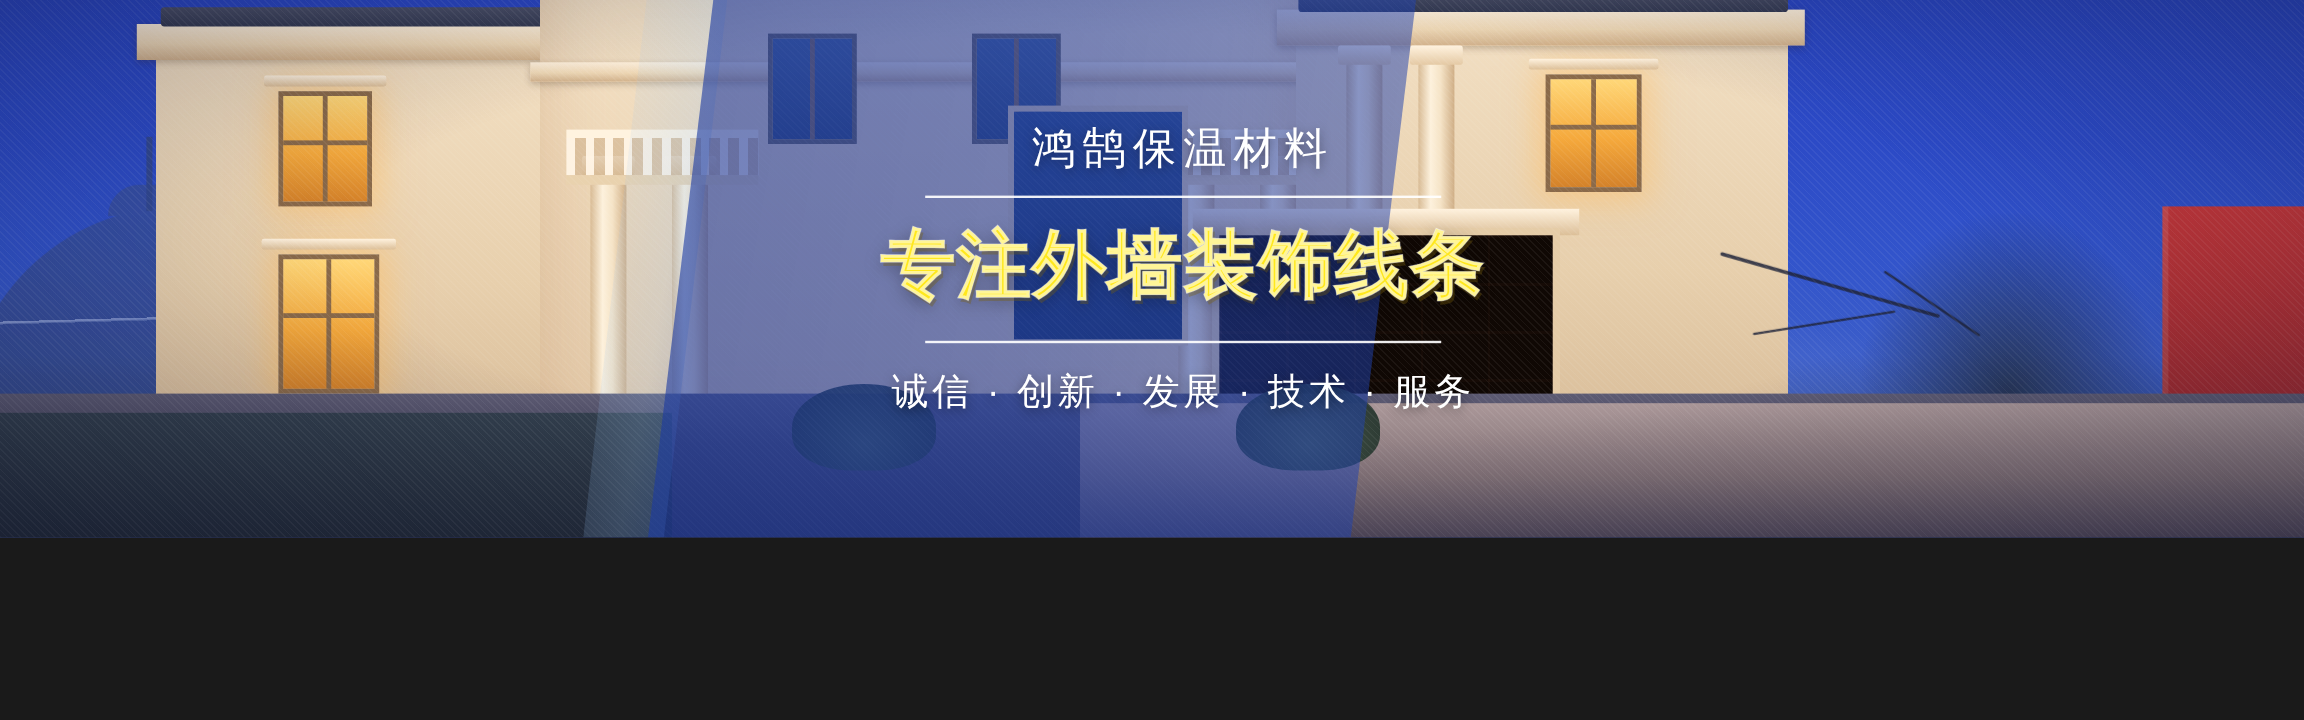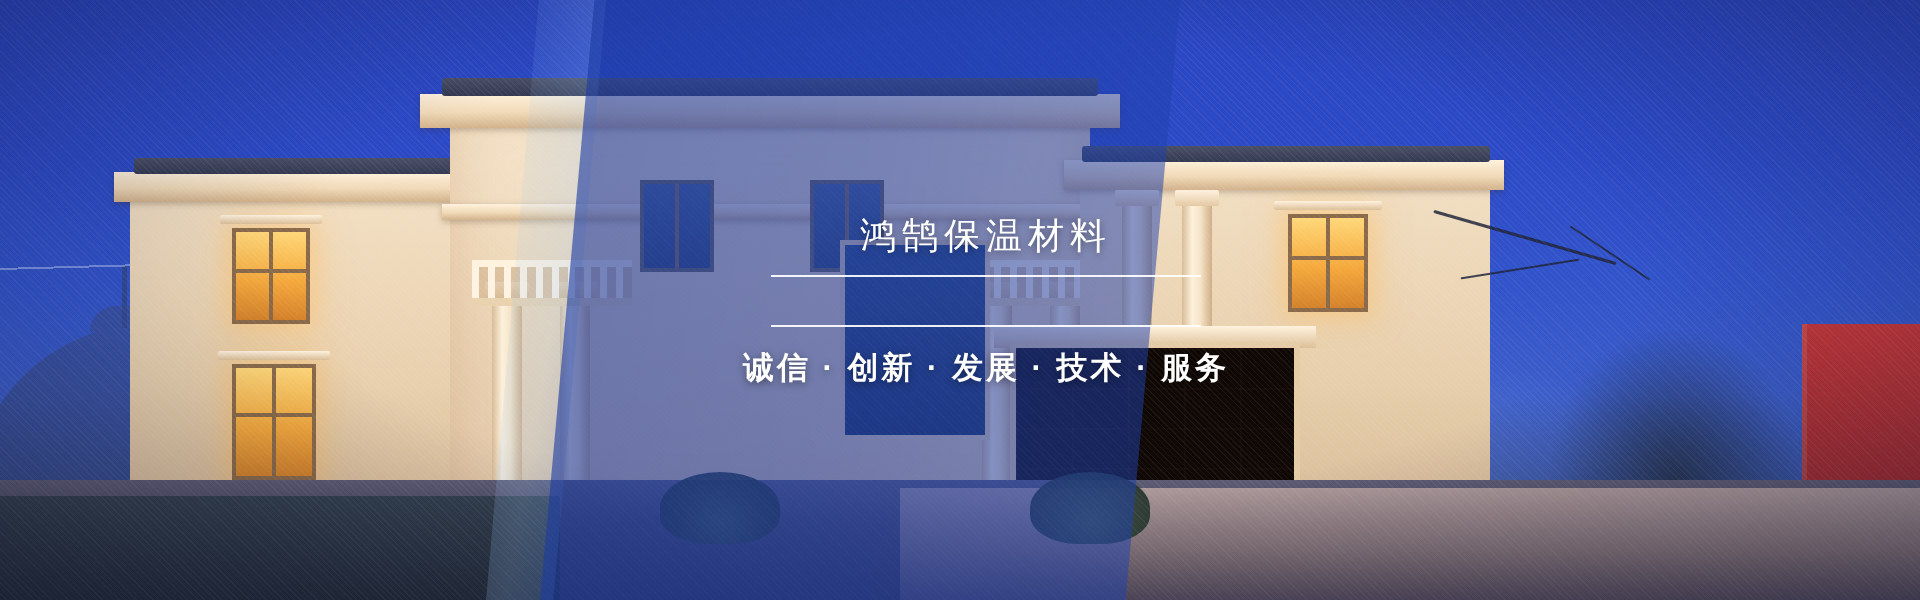--- a/index.html
+++ b/index.html
@@ -1,21 +1,21 @@
 <!DOCTYPE html>
 <html><head>
 <meta charset="utf-8">
 <title>Banner</title>
 <style>
   * { margin:0; padding:0; box-sizing:border-box; }
   html,body { background:#1a1a1a; }
 
   .banner{
     position:relative;
-    width:1920px; height:600px;
+    width:1920px; height:448px;
     overflow:hidden;
     font-family:"Liberation Sans","DejaVu Sans",sans-serif;
     background:#2d4fc4;
   }
 
   
   .photo{ position:absolute; inset:0; overflow:hidden; }
 
   
   .sky{
@@ -247,21 +247,21 @@
   .headline .line2{ letter-spacing:1px; }
   .rule-bot{
     width:430px; height:2px;
     background:rgba(255,255,255,.92);
     margin-top:26px; margin-bottom:20px;
   }
   .tagline{
     color:#ffffff;
     font-size:31px;
     letter-spacing:3px;
-    font-weight:700;
+    font-weight:400;
     text-shadow:0 2px 9px rgba(0,0,0,.45);
     white-space:nowrap;
   }
 </style>
 </head>
 <body>
 
 <div class="banner">
 
   <div class="photo">
@@ -343,20 +343,21 @@
   <div class="panel-edge"></div>
   <div class="panel"></div>
 
   <div class="content">
 
     <div class="brand">鸿鹄保温材料</div>
 
     <div class="rule-top"></div>
 
     <div class="headline">
+      <div class="line2">专注外墙装饰线条</div>
     </div>
 
     <div class="rule-bot"></div>
 
     <div class="tagline">诚信 · 创新 · 发展 · 技术 · 服务</div>
   </div>
 
 </div>
 
 </body></html>

